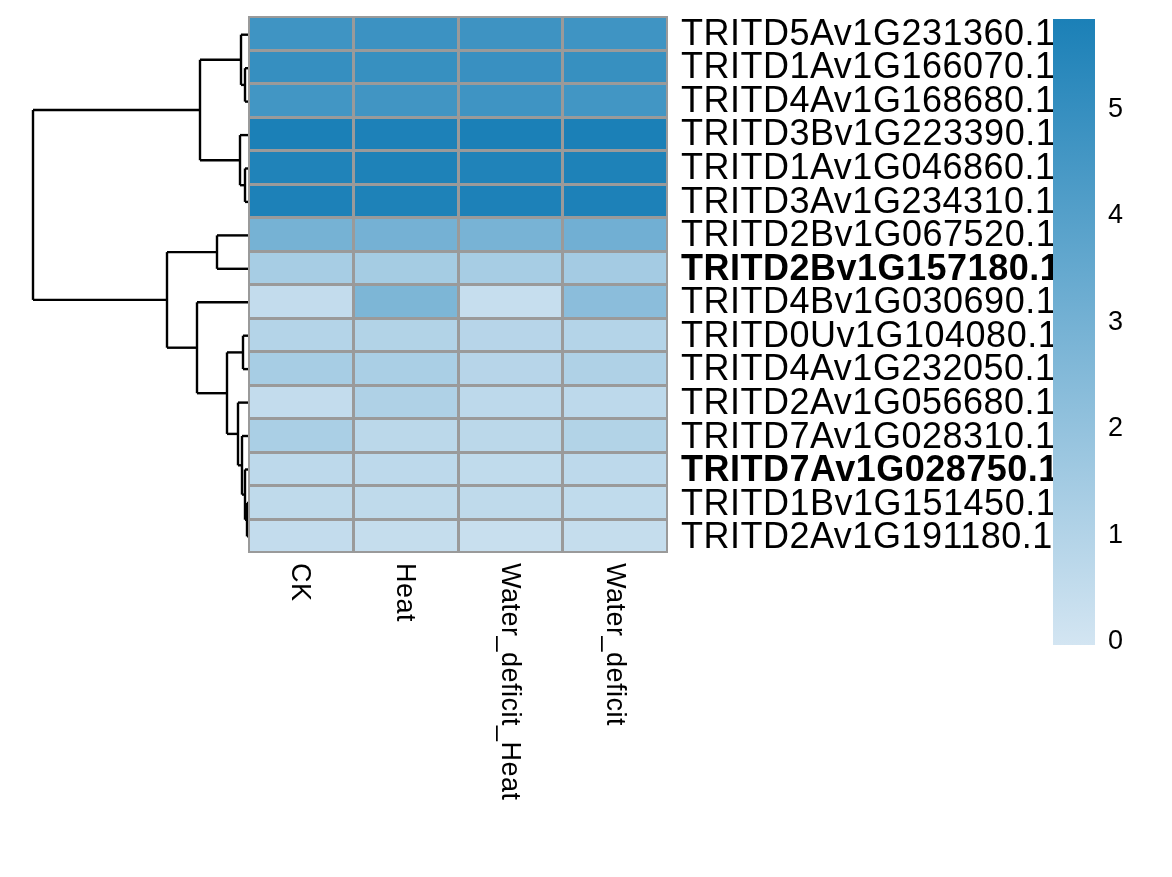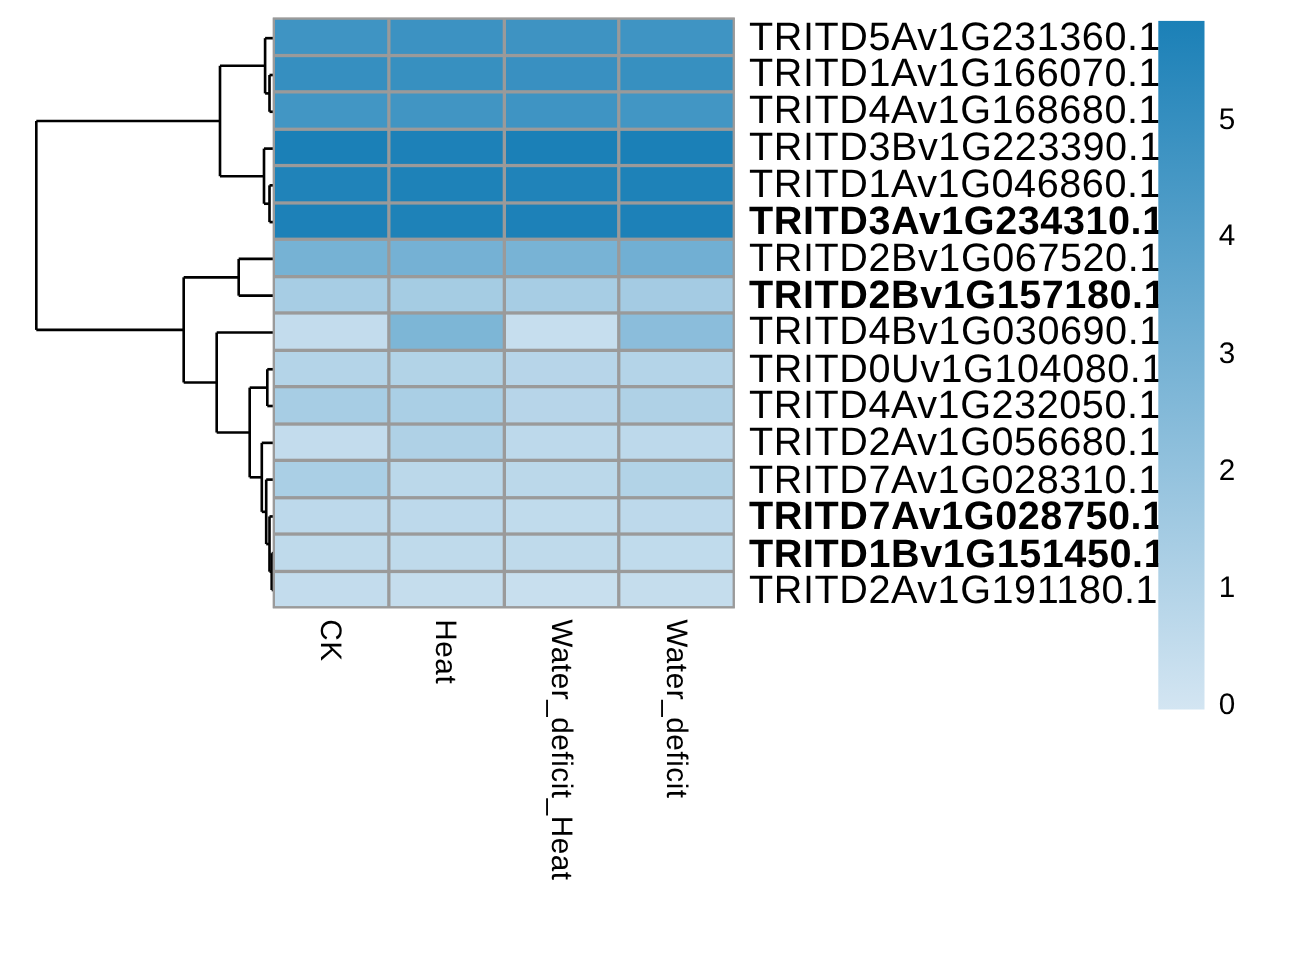--- a/index.html
+++ b/index.html
@@ -146,30 +146,30 @@
       <div class="cell" style="background: rgb(200, 223, 238);"></div>
       <div class="cell" style="background: rgb(197, 221, 237);"></div>
     </div>
 
   <div id="row-labels">
       <div class="row-label" style="top: 17.7812px;">TRITD5Av1G231360.1</div>
       <div class="row-label" style="top: 51.3438px;">TRITD1Av1G166070.1</div>
       <div class="row-label" style="top: 84.9062px;">TRITD4Av1G168680.1</div>
       <div class="row-label" style="top: 118.469px;">TRITD3Bv1G223390.1</div>
       <div class="row-label" style="top: 152.031px;">TRITD1Av1G046860.1</div>
-      <div class="row-label" style="top: 185.594px; font-weight: bold;">TRITD3Av1G234310.1</div>
+      <div class="row-label" style="top: 185.594px;">TRITD3Av1G234310.1</div>
       <div class="row-label" style="top: 219.156px;">TRITD2Bv1G067520.1</div>
       <div class="row-label" style="top: 252.719px; font-weight: bold;">TRITD2Bv1G157180.1</div>
       <div class="row-label" style="top: 286.281px;">TRITD4Bv1G030690.1</div>
       <div class="row-label" style="top: 319.844px; text-align: right;">TRITD0Uv1G104080.1</div>
       <div class="row-label" style="top: 353.406px;">TRITD4Av1G232050.1</div>
       <div class="row-label" style="top: 386.969px;">TRITD2Av1G056680.1</div>
       <div class="row-label" style="top: 420.531px;">TRITD7Av1G028310.1</div>
       <div class="row-label" style="top: 454.094px; font-weight: bold;">TRITD7Av1G028750.1</div>
-      <div class="row-label" style="top: 487.656px; font-weight: bold;">TRITD1Bv1G151450.1</div>
+      <div class="row-label" style="top: 487.656px;">TRITD1Bv1G151450.1</div>
       <div class="row-label" style="top: 521.219px;">TRITD2Av1G191180.1</div>
     </div>
 
   <div id="col-labels">
       <div class="col-label" style="left: 285.5px;">CK</div>
       <div class="col-label" style="left: 390.5px;">Heat</div>
       <div class="col-label" style="left: 495.5px;">Water_deficit_Heat</div>
       <div class="col-label" style="left: 600.5px;">Water_deficit</div>
     </div>
 

